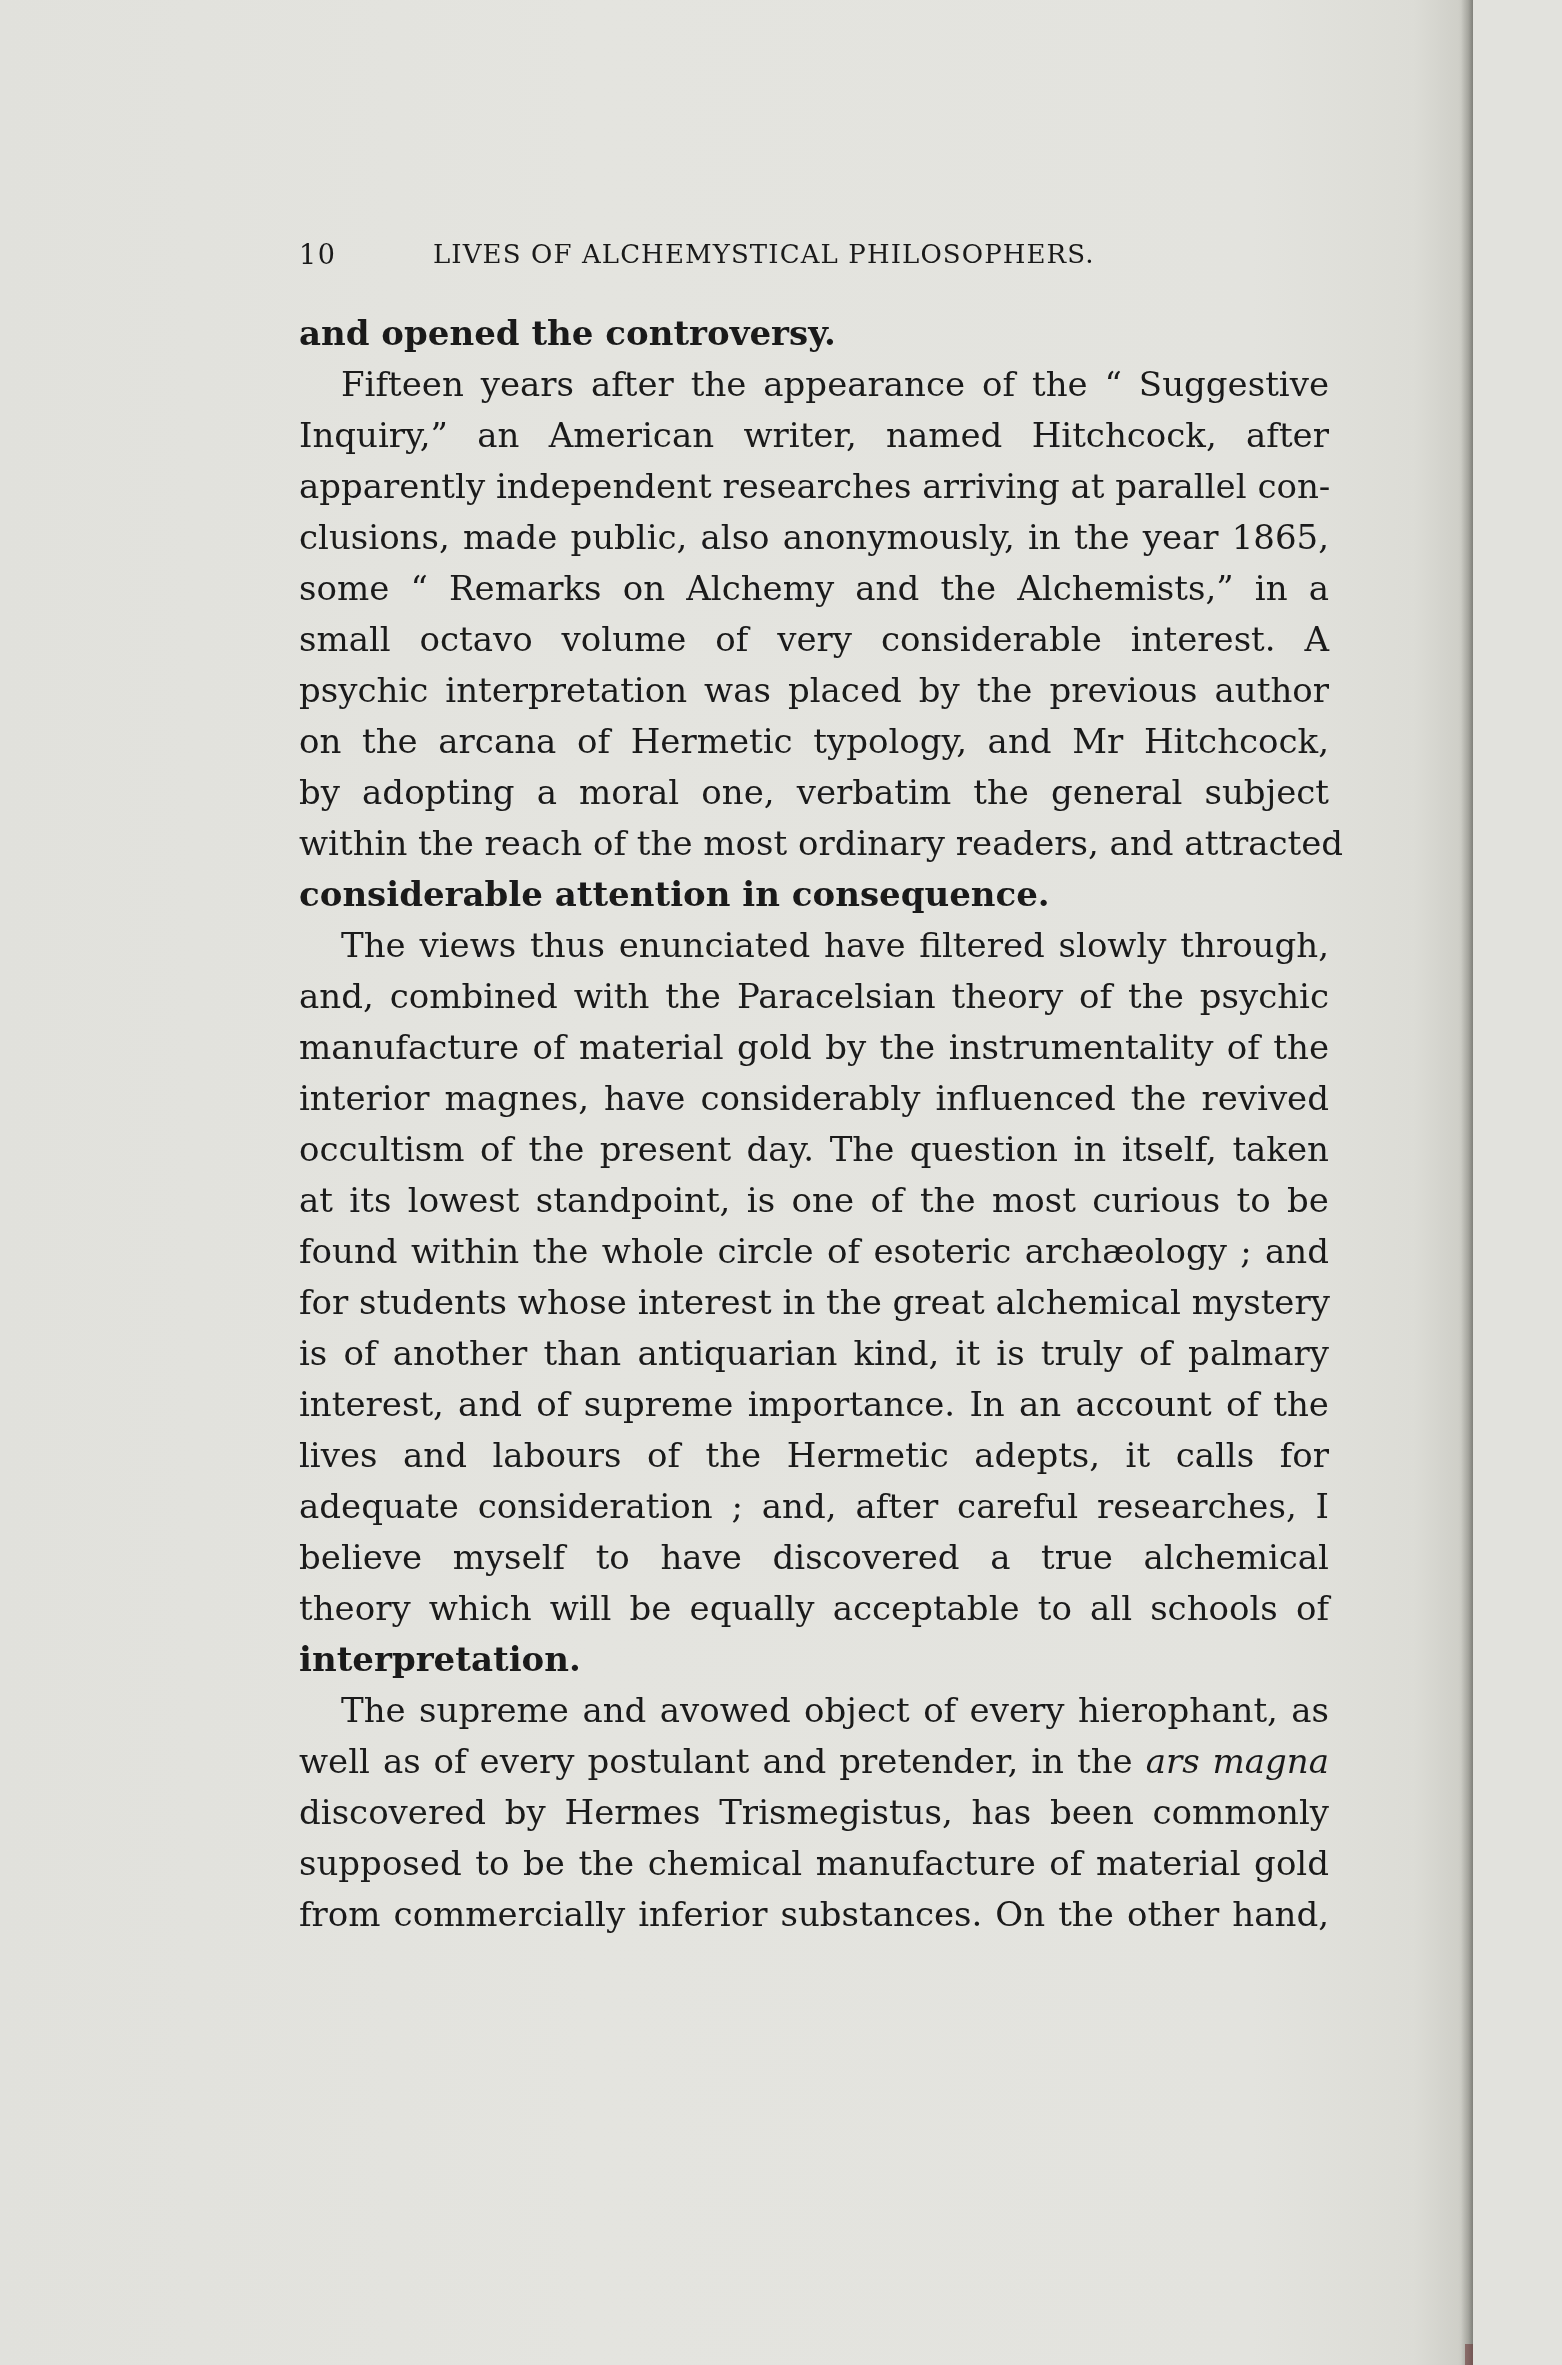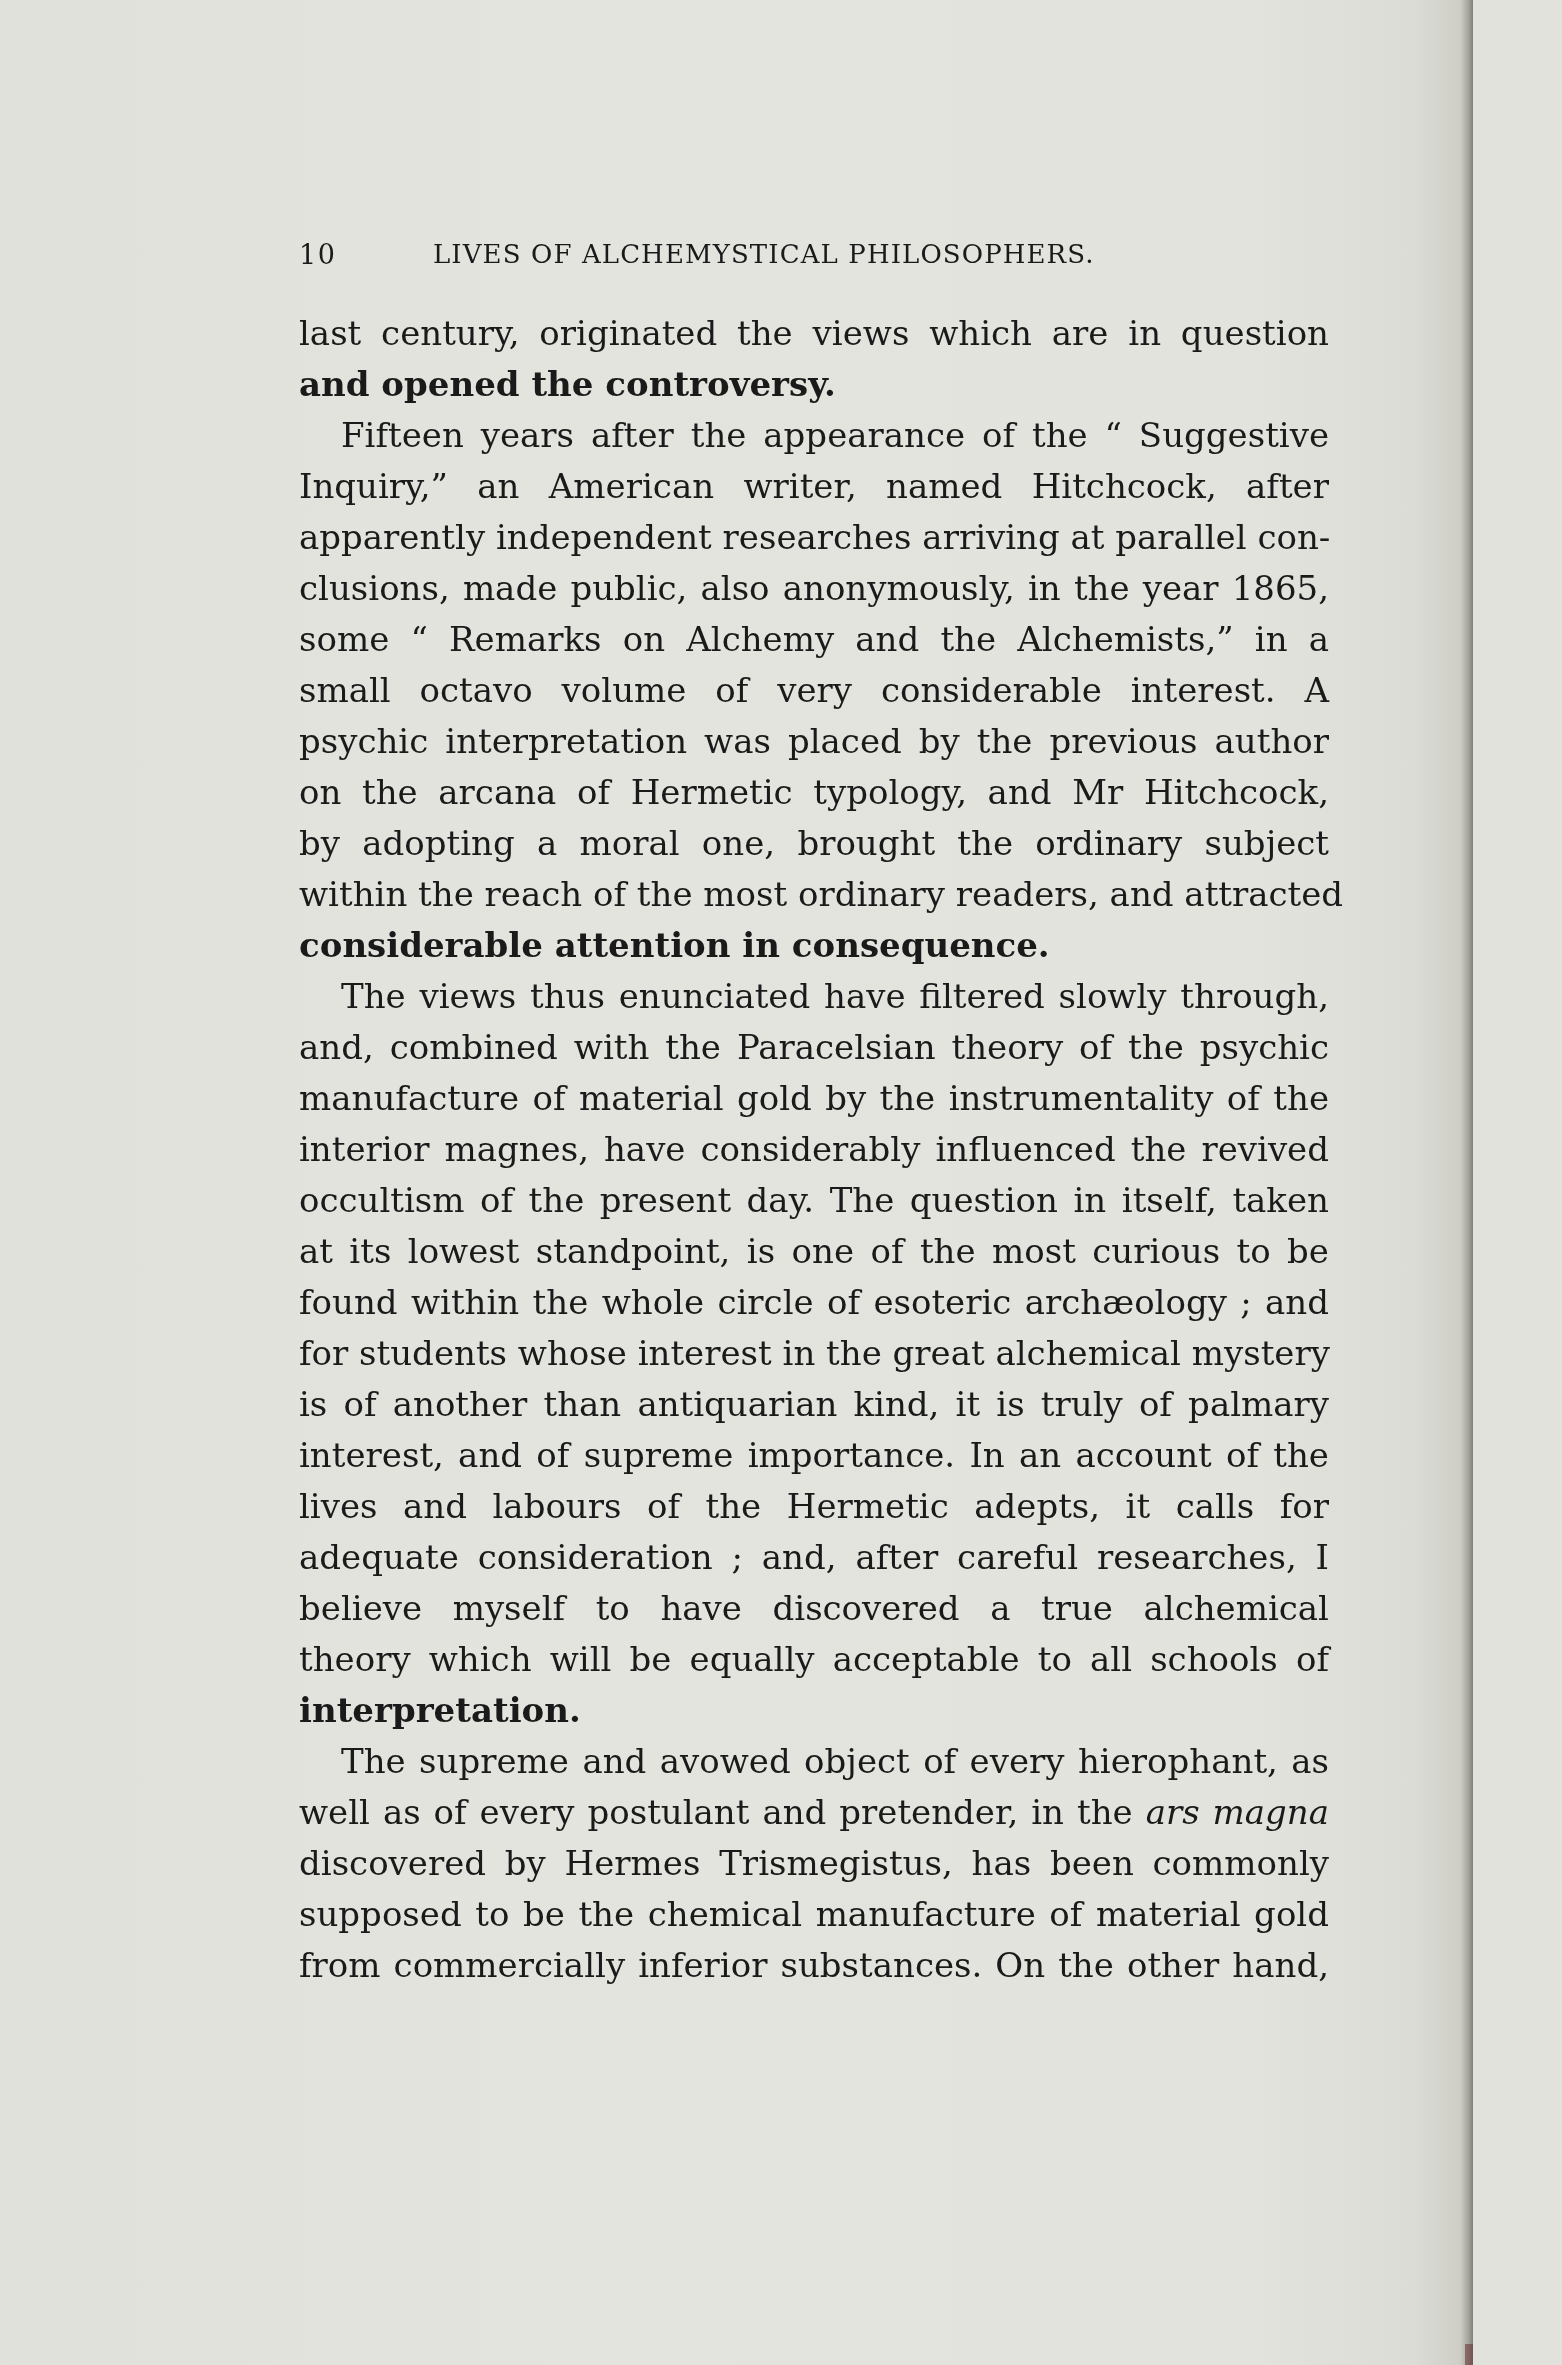--- a/index.html
+++ b/index.html
@@ -92,32 +92,31 @@
 <body>
 
 <div class="page">
 
   <div class="running-head">
     <span class="folio">10</span>
     <span class="head-title">LIVES OF ALCHEMYSTICAL PHILOSOPHERS.</span>
   </div>
 
   <div class="body-text">
-    <span class="line">last century, originated the views which are in question</span>
     <span class="line last">and opened the controversy.</span>
 
     <span class="line indent">Fifteen years after the appearance of the “ Suggestive</span>
     <span class="line">Inquiry,” an American writer, named Hitchcock, after</span>
     <span class="line">apparently independent researches arriving at parallel con-</span>
     <span class="line">clusions, made public, also anonymously, in the year 1865,</span>
     <span class="line">some “ Remarks on Alchemy and the Alchemists,” in a</span>
     <span class="line">small octavo volume of very considerable interest. A</span>
     <span class="line">psychic interpretation was placed by the previous author</span>
     <span class="line">on the arcana of Hermetic typology, and Mr Hitchcock,</span>
-    <span class="line">by adopting a moral one, brought the ordinary subject</span>
+    <span class="line">by adopting a moral one, verbatim the general subject</span>
     <span class="line">within the reach of the most ordinary readers, and attracted</span>
     <span class="line last">considerable attention in consequence.</span>
 
     <span class="line indent">The views thus enunciated have filtered slowly through,</span>
     <span class="line">and, combined with the Paracelsian theory of the psychic</span>
     <span class="line">manufacture of material gold by the instrumentality of the</span>
     <span class="line">interior magnes, have considerably influenced the revived</span>
     <span class="line">occultism of the present day. The question in itself, taken</span>
     <span class="line">at its lowest standpoint, is one of the most curious to be</span>
     <span class="line">found within the whole circle of esoteric archæology ; and</span>

